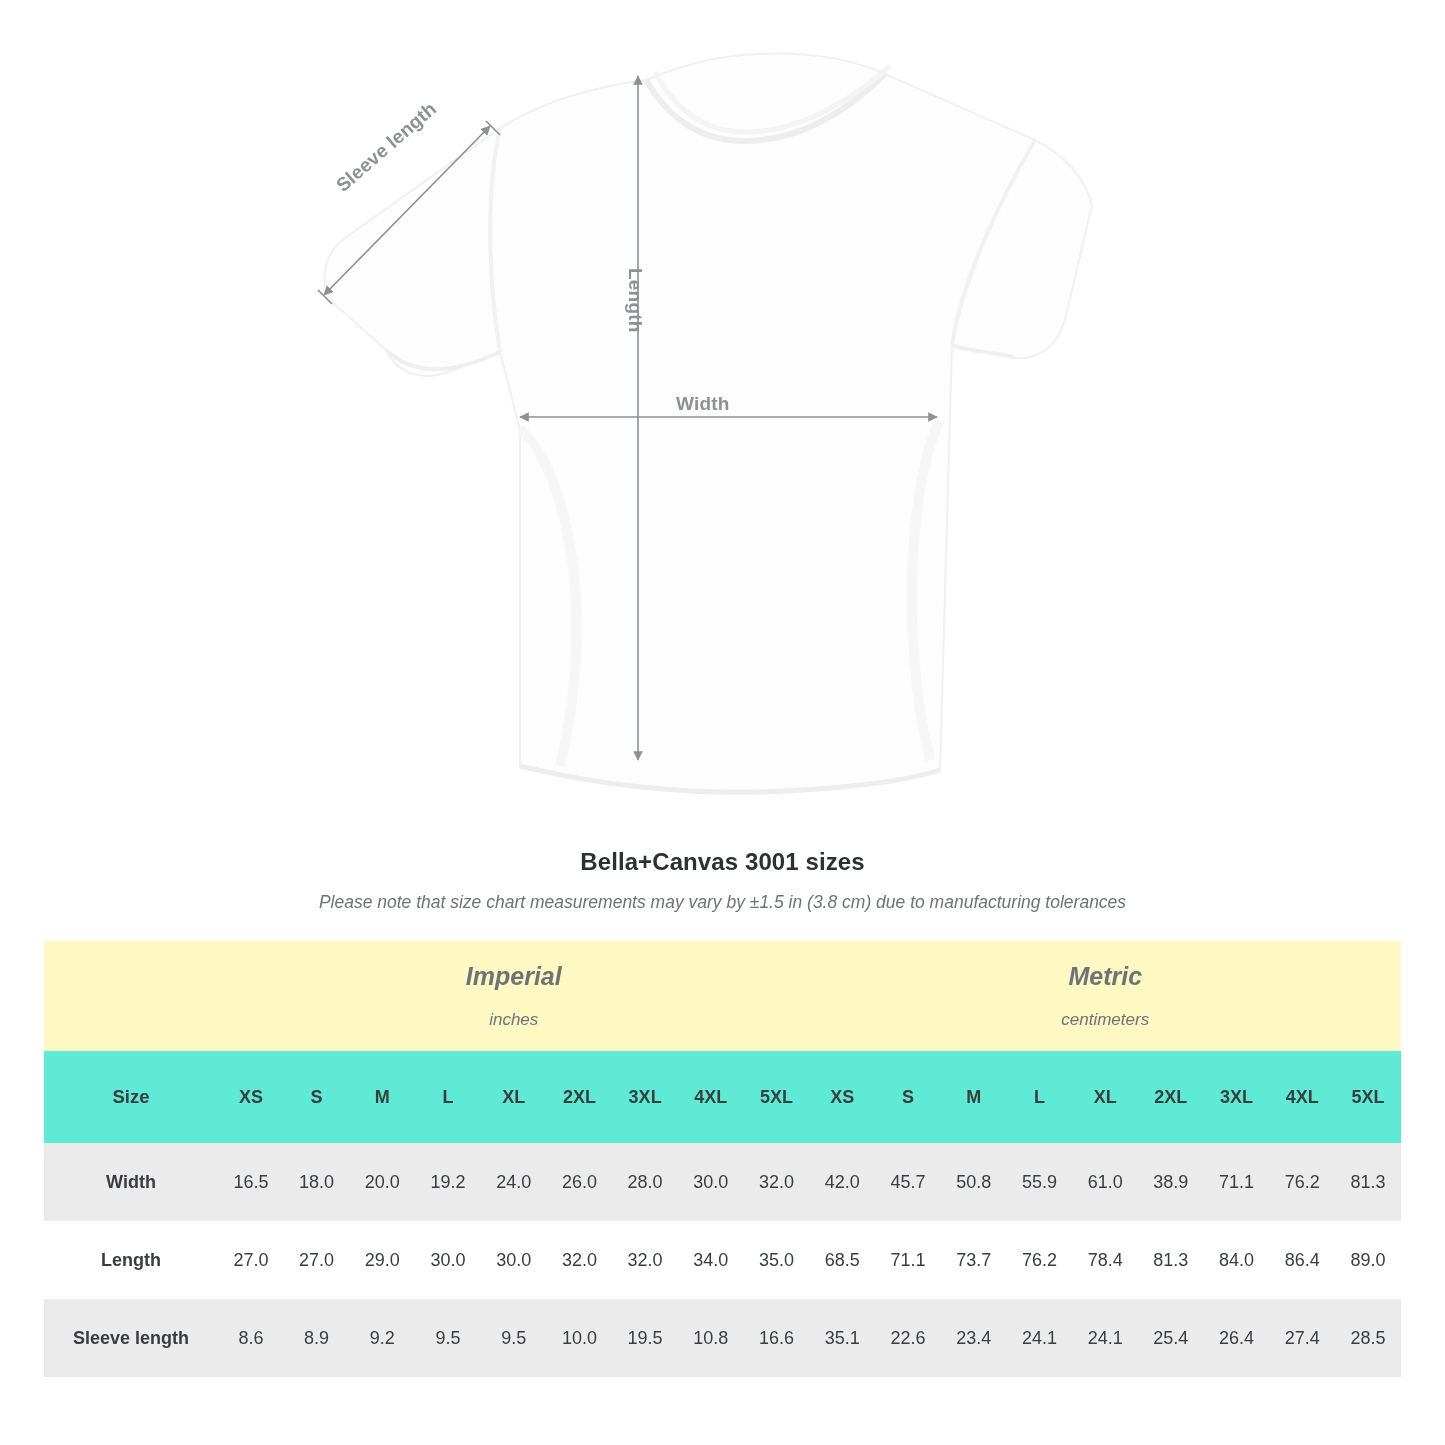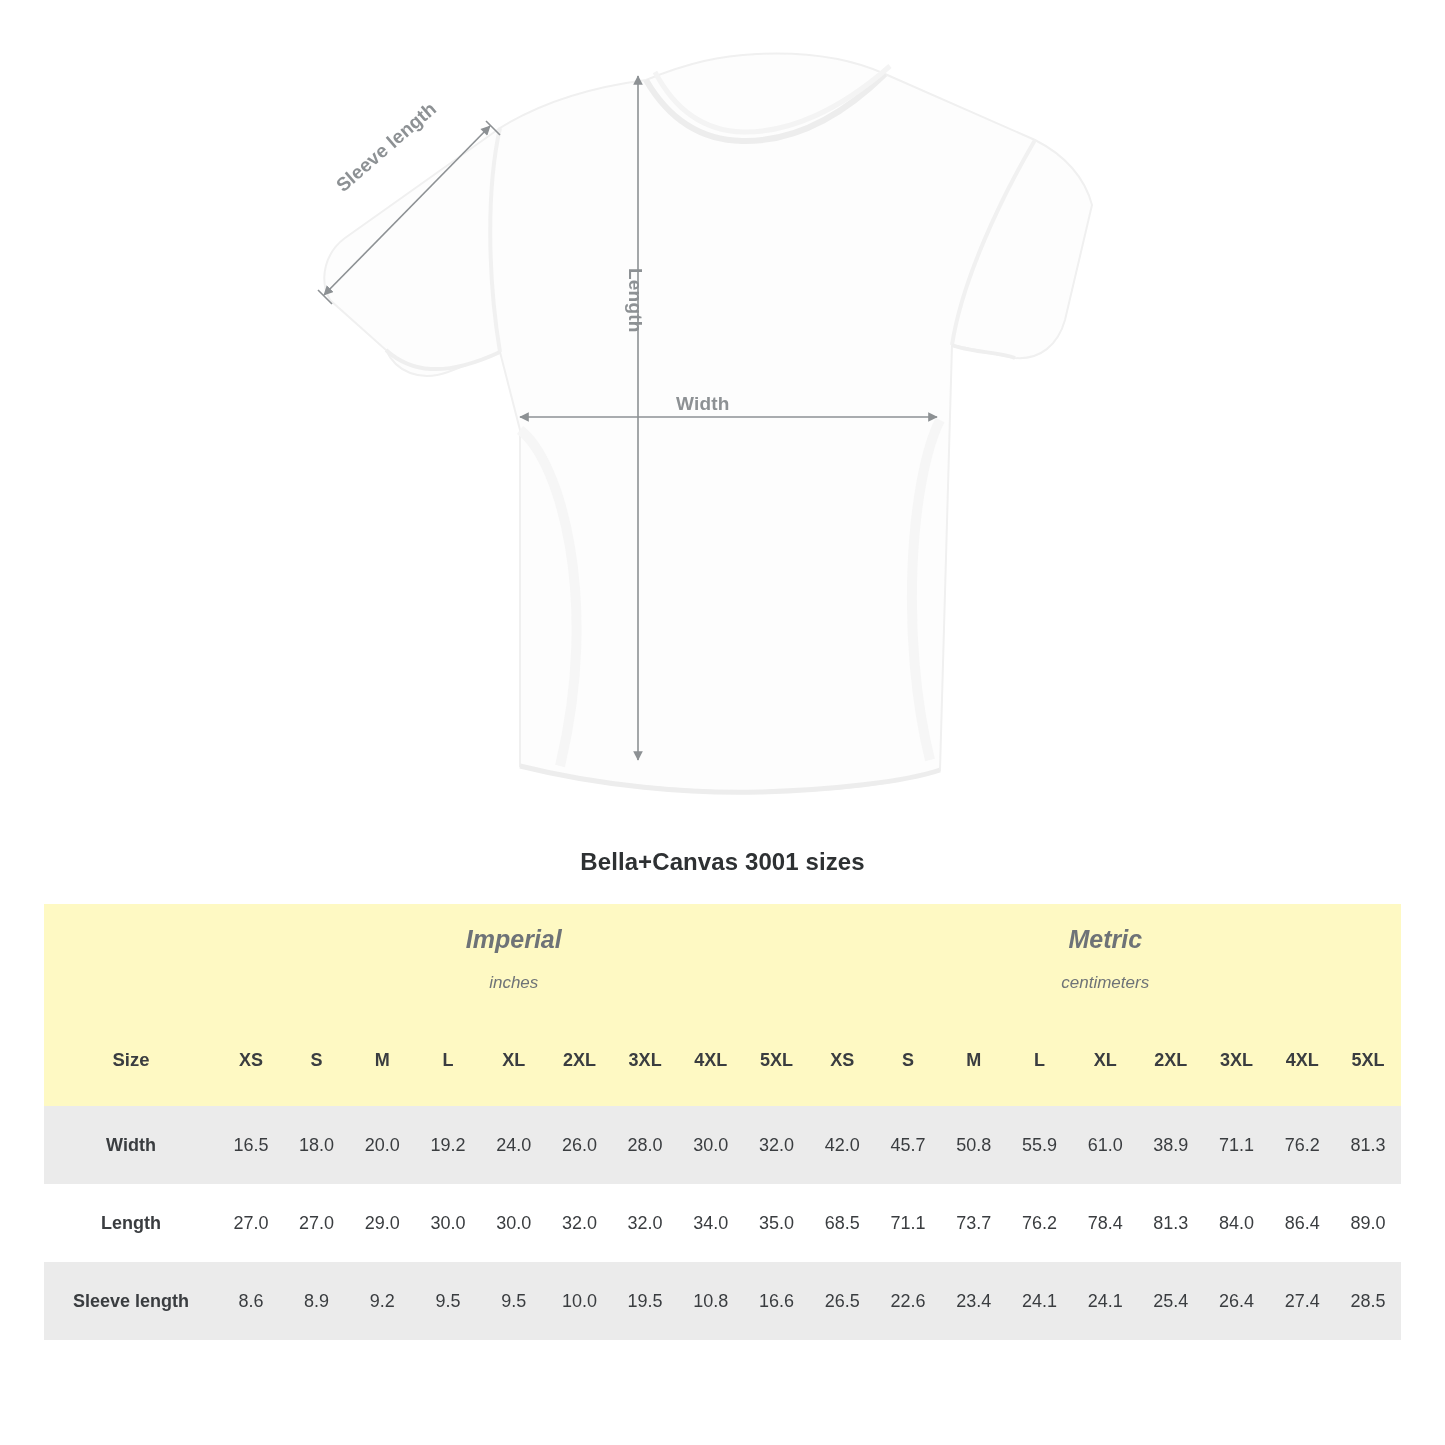--- a/index.html
+++ b/index.html
@@ -101,21 +101,21 @@
     line-height: 1.15;
   }
   .unit-sub {
     font-size: 17px;
     font-style: italic;
     color: #6e7377;
     margin-top: 20px;
   }
   .row-head-row td {
     height: 92px;
-    background: #fef9c3;
+    background: #5eead4;
     font-weight: bold;
     font-size: 18px;
     color: #3a3d40;
   }
   .row-head-row td.rowlabel {
     font-weight: bold;
     font-size: 18.5px;
   }
   tr.data-row td {
     height: 78px;
@@ -196,20 +196,21 @@
       </g>
     </svg>
 
     <div class="dim-label" id="label-sleeve">Sleeve length</div>
     <div class="dim-label" id="label-length">Length</div>
     <div class="dim-label" id="label-width">Width</div>
   </div>
 
   <div id="title-block">
     <div id="chart-title">Bella+Canvas 3001 sizes</div>
+    <div id="chart-note">Please note that size chart measurements may vary by ±1.5 in (3.8 cm) due to manufacturing tolerances</div>
   </div>
 
   <div id="table-wrap">
     <table class="size-table">
       <colgroup>
         <col class="col-label">
         <col class="col-val">
           <col class="col-val">
           <col class="col-val">
           <col class="col-val">
@@ -311,21 +312,21 @@
           <td class="rowlabel">Sleeve length</td>
           <td>8.6</td>
           <td>8.9</td>
           <td>9.2</td>
           <td>9.5</td>
           <td>9.5</td>
           <td>10.0</td>
           <td>19.5</td>
           <td>10.8</td>
           <td>16.6</td>
-          <td>26.5</td>
+          <td>35.1</td>
           <td>22.6</td>
           <td>23.4</td>
           <td>24.1</td>
           <td>24.1</td>
           <td>25.4</td>
           <td>26.4</td>
           <td>27.4</td>
           <td>28.5</td>
         </tr>
       </tbody>

